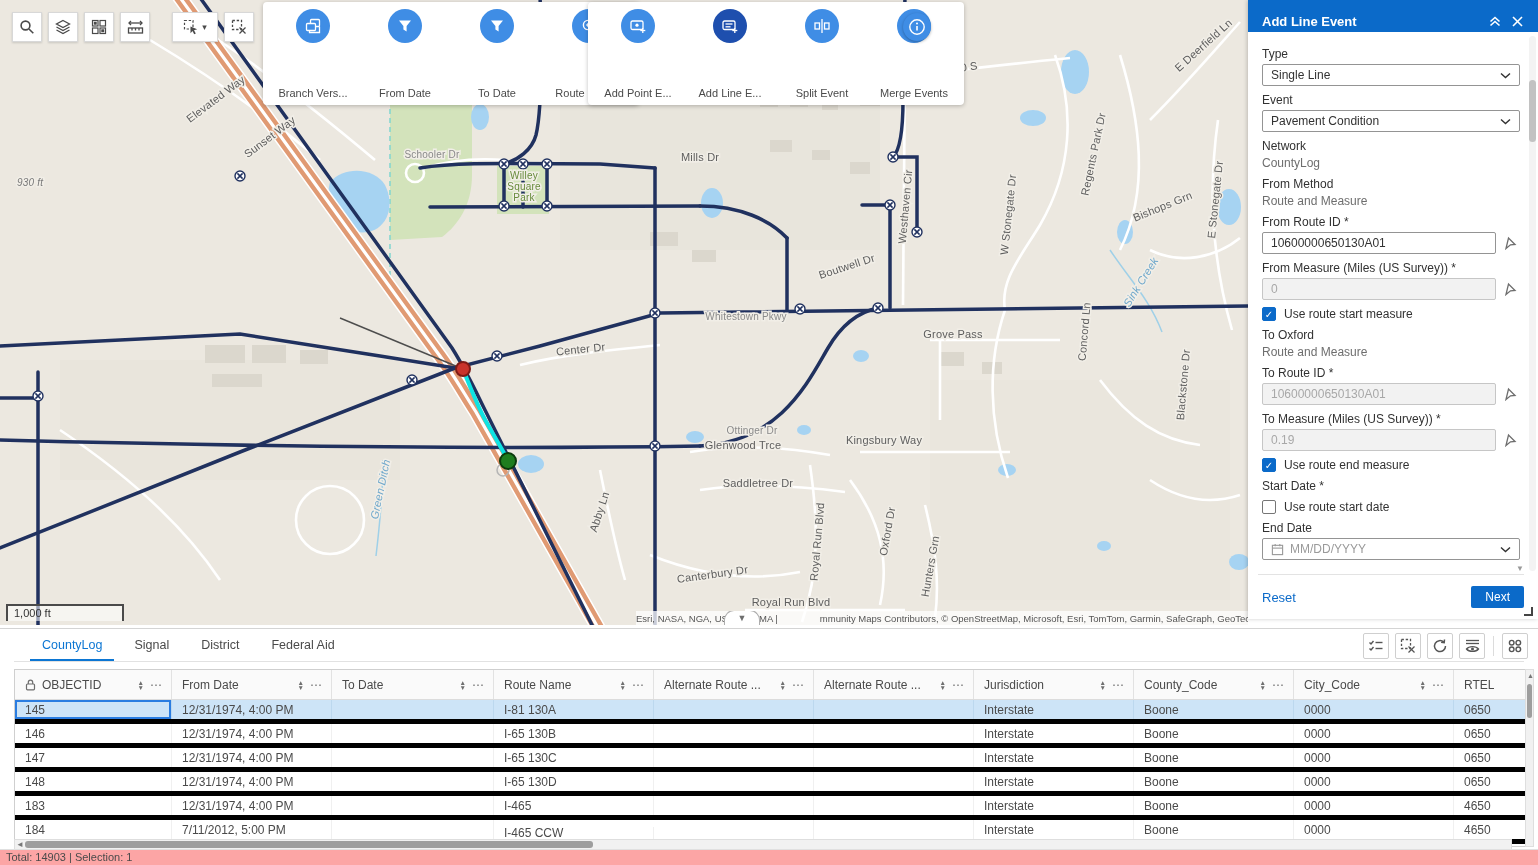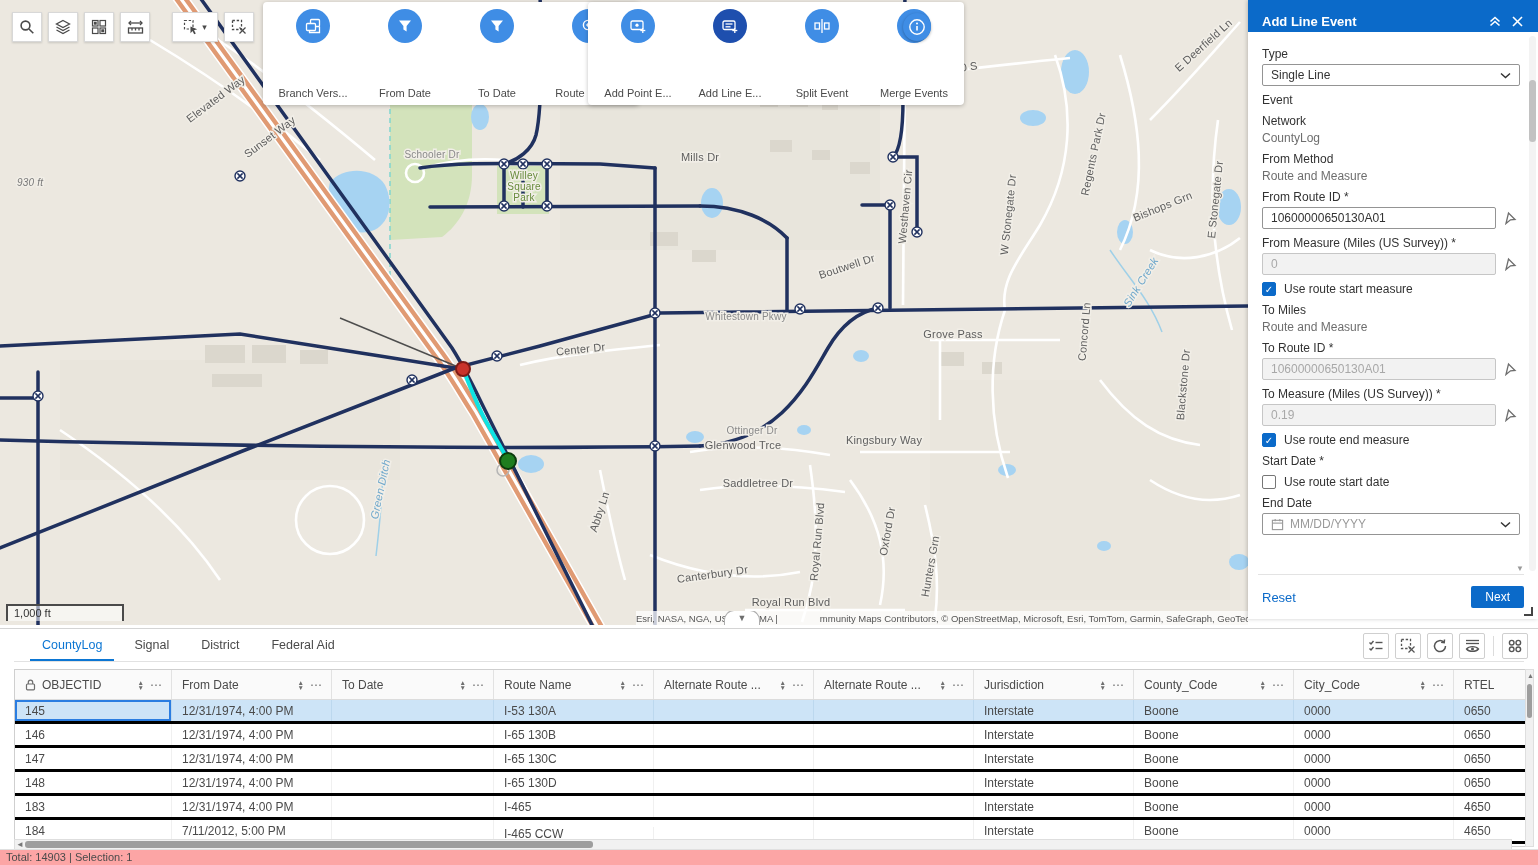--- a/index.html
+++ b/index.html
@@ -74,21 +74,21 @@
   #table-tools { position:absolute; right:10px; top:4px; display:flex; align-items:center; gap:6px; }
   .tt-btn { width:26px; height:26px; background:#fff; border:1px solid #cfcfcf; border-radius:2px; color:#555; display:flex; align-items:center; justify-content:center; cursor:pointer; }
   .tt-sep { width:1px; height:20px; background:#dcdcdc; margin:0 2px; }
 
   #grid { position:absolute; left:14px; top:40px; width:1512px; height:178px; border:1px solid #cfcfcf; overflow:hidden; background:#fff; }
   #grid-header { display:flex; height:30px; background:#fafafa; border-bottom:1px solid #dcdcdc; }
   .th { display:flex; align-items:center; gap:6px; padding:0 8px 0 10px; font-size:12px; color:#4a4a4a; border-right:1px solid #e2e2e2; flex:0 0 auto; overflow:hidden; white-space:nowrap; }
   .th .th-label { overflow:hidden; text-overflow:ellipsis; }
   .th .sorter { margin-left:auto; display:flex; flex-direction:column; line-height:5px; font-size:6.5px; color:#6e6e6e; cursor:pointer; }
   .th .menu-dots { color:#6e6e6e; font-size:12px; letter-spacing:1px; cursor:pointer; }
-  .tr { display:flex; height:24px; border-bottom:3px solid #000000; background:#fff; }
+  .tr { display:flex; height:24px; border-bottom:5px solid #000000; background:#fff; }
   .tr.sel { background:#cde4f7; }
   .td { flex:0 0 auto; display:flex; align-items:center; padding:0 10px; font-size:12px; color:#4a4a4a; border-right:1px solid #f0f0f0; overflow:hidden; white-space:nowrap; }
   .tr.sel .td { border-right-color:#bcd8ee; }
   .td.focus { box-shadow:inset 0 0 0 2px #2a7de1; }
   #hscroll { position:absolute; left:14px; right:26px; top:210px; height:11px; background:#f1f1f1; border:1px solid #dedede; }
   #hthumb { position:absolute; left:10px; top:1px; height:7px; width:568px; background:#9e9e9e; border-radius:3px; cursor:pointer; }
   #hleft-arrow { position:absolute; left:1px; top:0; font-size:8px; color:#777; }
   #vscroll { position:absolute; right:4px; top:40px; width:9px; height:178px; background:#f1f1f1; border:1px solid #dedede; }
   #vthumb { position:absolute; top:14px; left:1px; width:5px; height:34px; background:#9e9e9e; border-radius:3px; cursor:pointer; }
   #varrow { position:absolute; top:2px; left:1px; font-size:7px; color:#777; }
@@ -553,20 +553,26 @@
     <div id="panel-body">
       <div class="lbl">Type</div>
       <div class="sel-box">
         <span class="flex1">Single Line</span>
         <svg class="chev" width="11" height="7" viewBox="0 0 11 7" fill="none" stroke="#323232" stroke-width="1.4">
             <path d="M1 1.5 L5.5 5.5 L10 1.5"></path>
           </svg>
       </div>
 
       <div class="lbl">Event</div>
+      <div class="sel-box">
+        <span class="flex1">Pavement Condition</span>
+        <svg class="chev" width="11" height="7" viewBox="0 0 11 7" fill="none" stroke="#323232" stroke-width="1.4">
+            <path d="M1 1.5 L5.5 5.5 L10 1.5"></path>
+          </svg>
+      </div>
 
       <div class="lbl">Network</div>
       <div class="ro-val">CountyLog</div>
 
       <div class="lbl">From Method</div>
       <div class="ro-val">Route and Measure</div>
 
       <div class="lbl">From Route ID *</div>
       <div class="field-row">
         <div class="tb">
@@ -589,21 +595,21 @@
               <path d="M2 12.5 L4.5 2 L11 8.5 L6.5 8.8 Z"></path>
             </svg>
         </span>
       </div>
 
       <div class="cb-row">
         <span class="cb on">✓</span>
         <span>Use route start measure</span>
       </div>
 
-      <div class="lbl">To Miles</div>
+      <div class="lbl">To Oxford</div>
       <div class="ro-val">Route and Measure</div>
 
       <div class="lbl">To Route ID *</div>
       <div class="field-row">
         <div class="tb dis">
             <span>10600000650130A01</span>
           </div>
         <span class="pick-btn">
           <svg width="13" height="14" viewBox="0 0 13 14" fill="none" stroke="currentColor" stroke-width="1.3">
               <path d="M2 12.5 L4.5 2 L11 8.5 L6.5 8.8 Z"></path>
@@ -802,21 +808,21 @@
           </div>
           <div class="th" style="width: 233px;">
             <span class="th-label">RTEL</span>
           </div>
         </div>
       <div id="grid-body">
           <div class="tr sel">
             <div class="td focus" style="width: 157px;">145</div>
             <div class="td" style="width: 160px;">12/31/1974, 4:00 PM</div>
             <div class="td" style="width: 162px;"></div>
-            <div class="td" style="width: 160px;">I-53 130A</div>
+            <div class="td" style="width: 160px;">I-81 130A</div>
             <div class="td" style="width: 160px;"></div>
             <div class="td" style="width: 160px;"></div>
             <div class="td" style="width: 160px;">Interstate</div>
             <div class="td" style="width: 160px;">Boone</div>
             <div class="td" style="width: 160px;">0000</div>
             <div class="td" style="width: 233px;">0650</div>
           </div>
           <div class="tr">
             <div class="td" style="width: 157px;">146</div>
             <div class="td" style="width: 160px;">12/31/1974, 4:00 PM</div>

